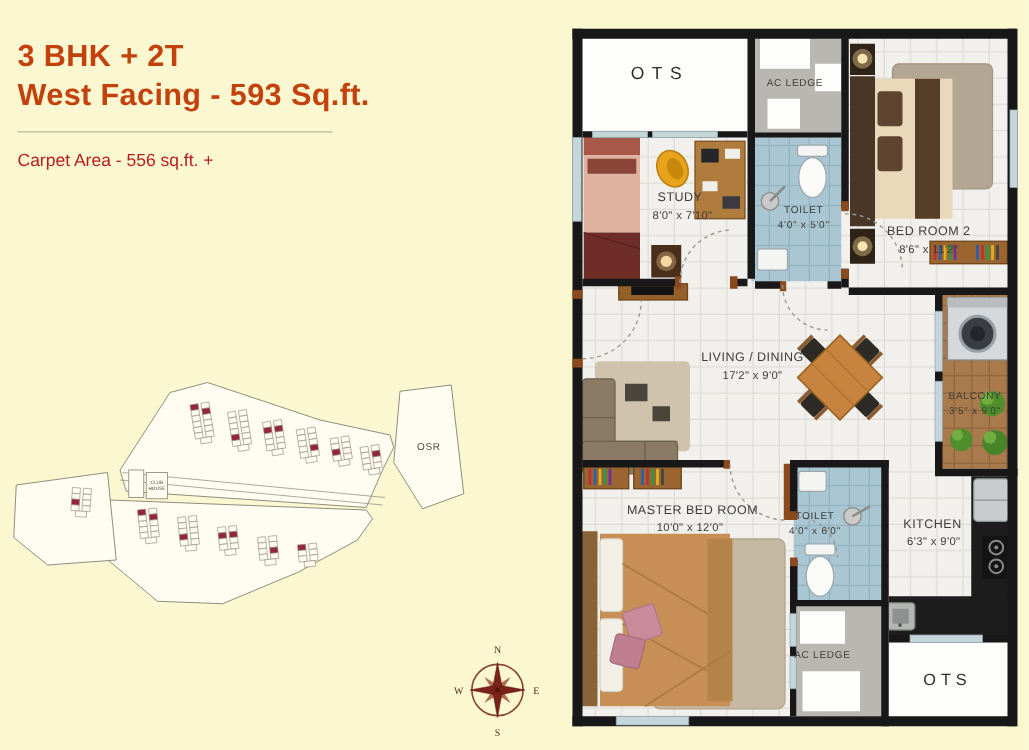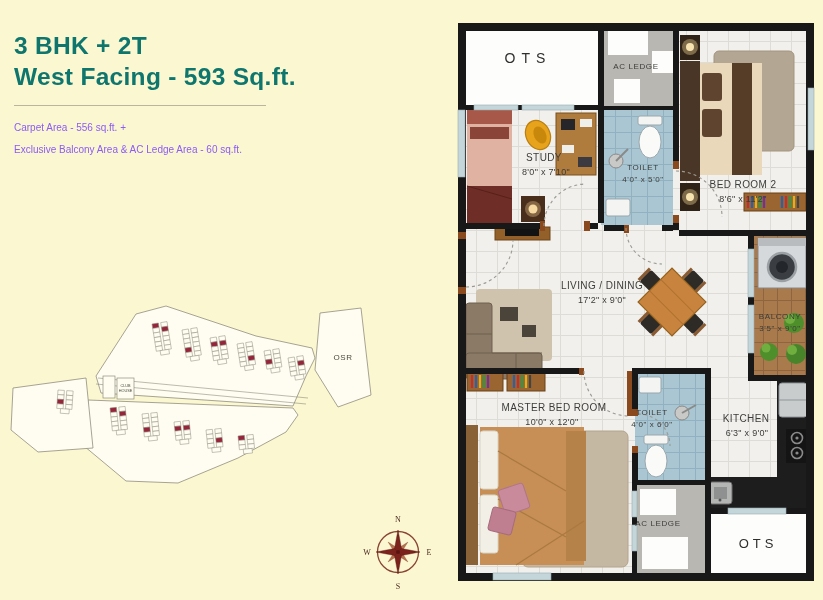--- a/index.html
+++ b/index.html
@@ -1,21 +1,21 @@
 <!DOCTYPE html>
 <html><head>
 <meta charset="utf-8">
 <style>
   html,body{margin:0;padding:0}
   .page{position:relative;width:823px;height:600px;background:#fbf7d1;overflow:hidden;
         font-family:"Liberation Sans",sans-serif}
   .header{position:absolute;left:14px;top:30px}
-  .title{font-size:24.5px;font-weight:700;line-height:31px;color:#0f766e;letter-spacing:.3px}
+  .title{font-size:24.5px;font-weight:700;line-height:31px;color:#c2410c;letter-spacing:.3px}
   .sep{width:252px;height:1px;background:#b9b5a0;margin-top:13px}
-  .area{margin-top:11px;font-size:10px;line-height:22px;color:#8b5cf6}
+  .area{margin-top:11px;font-size:14px;line-height:22px;color:#b91c1c}
   svg{position:absolute}
   svg text{font-family:"Liberation Sans",sans-serif;fill:#3c3c3a}
   .fp-name{font-size:10px;letter-spacing:.4px}
   .fp-dim{font-size:9px;letter-spacing:.3px}
   .fp-small{font-size:8px;letter-spacing:.6px}
   .fp-ots{font-size:14px;letter-spacing:6px;fill:#2e2e2c}
   .fp-ots2{font-size:13px;letter-spacing:4px;fill:#2e2e2c}
   .site-label{font-size:8px;letter-spacing:.5px;fill:#4a4a3e}
   .club-label{font-size:3.8px;fill:#4a4a3e}
   .compass-letter{font-family:"Liberation Serif",serif;font-size:8px;fill:#4c2c20}
@@ -26,21 +26,20 @@
 <div class="page">
 
   <div class="header">
     <div class="title">
       <div>3 BHK + 2T</div>
       <div>West Facing - 593 Sq.ft.</div>
     </div>
     <div class="sep"></div>
     <div class="area">
       <div>Carpet Area - 556 sq.ft. +</div>
-      <div>Exclusive Balcony Area &amp; AC Ledge Area - 60 sq.ft.</div>
     </div>
   </div>
 
   <svg class="siteplan" style="left:6px;top:298px" width="402" height="210" viewBox="0 0 402 210">
     <g fill="#fefce f" stroke="#8f8d7c" stroke-width="0.8">
       <polygon fill="#fffdf2" points="160,8 250,38 306,50 309,60 300,78 287,108 95,95 90,78 130,16"></polygon>
       <polygon fill="#fffdf2" points="82,102 287,110 292,117 280,134 232,160 172,185 120,183 78,148"></polygon>
       <polygon fill="#fffdf2" points="7,90 80,80 87,150 32,154 5,132"></polygon>
       <polygon fill="#fffdf2" points="314,15 355,10 365,97 332,109 309,72"></polygon>
     </g>

